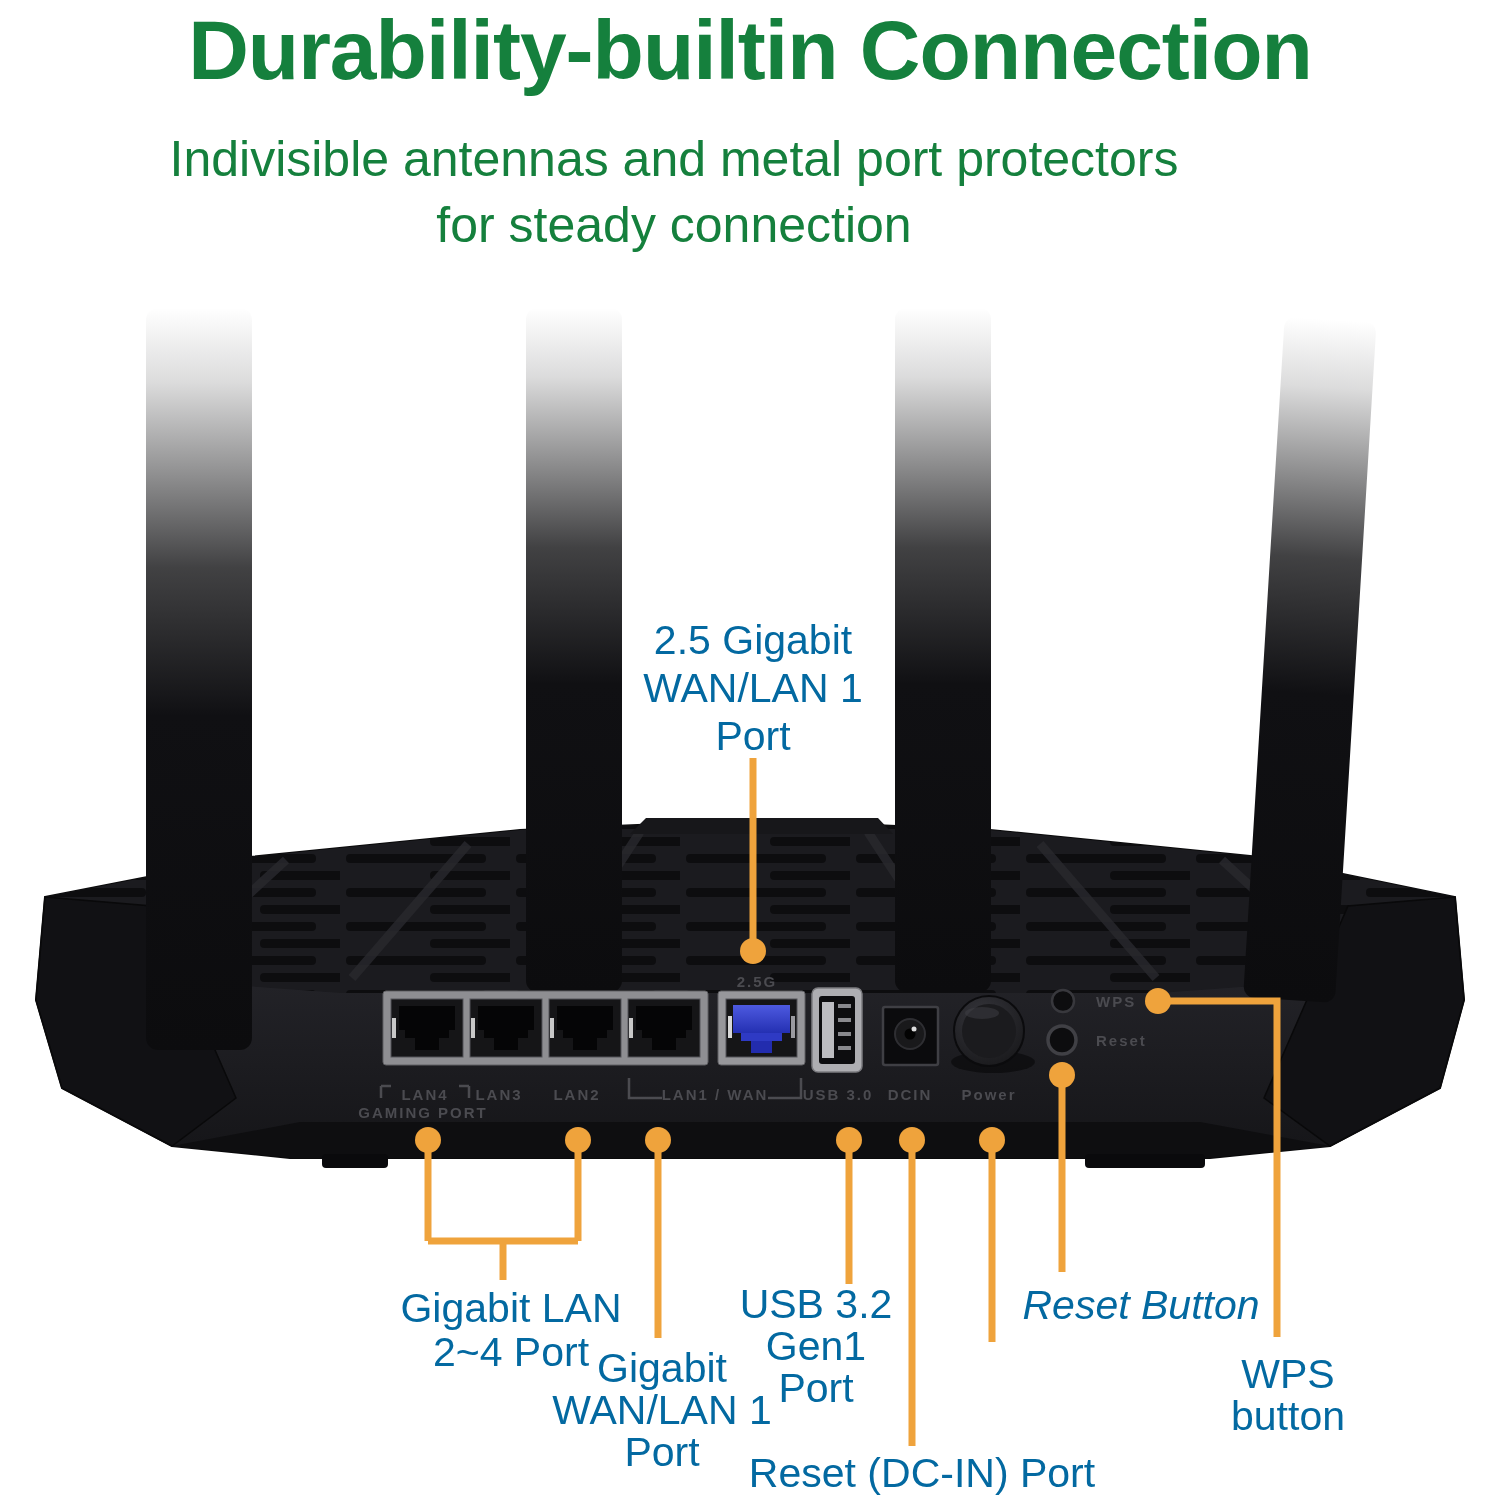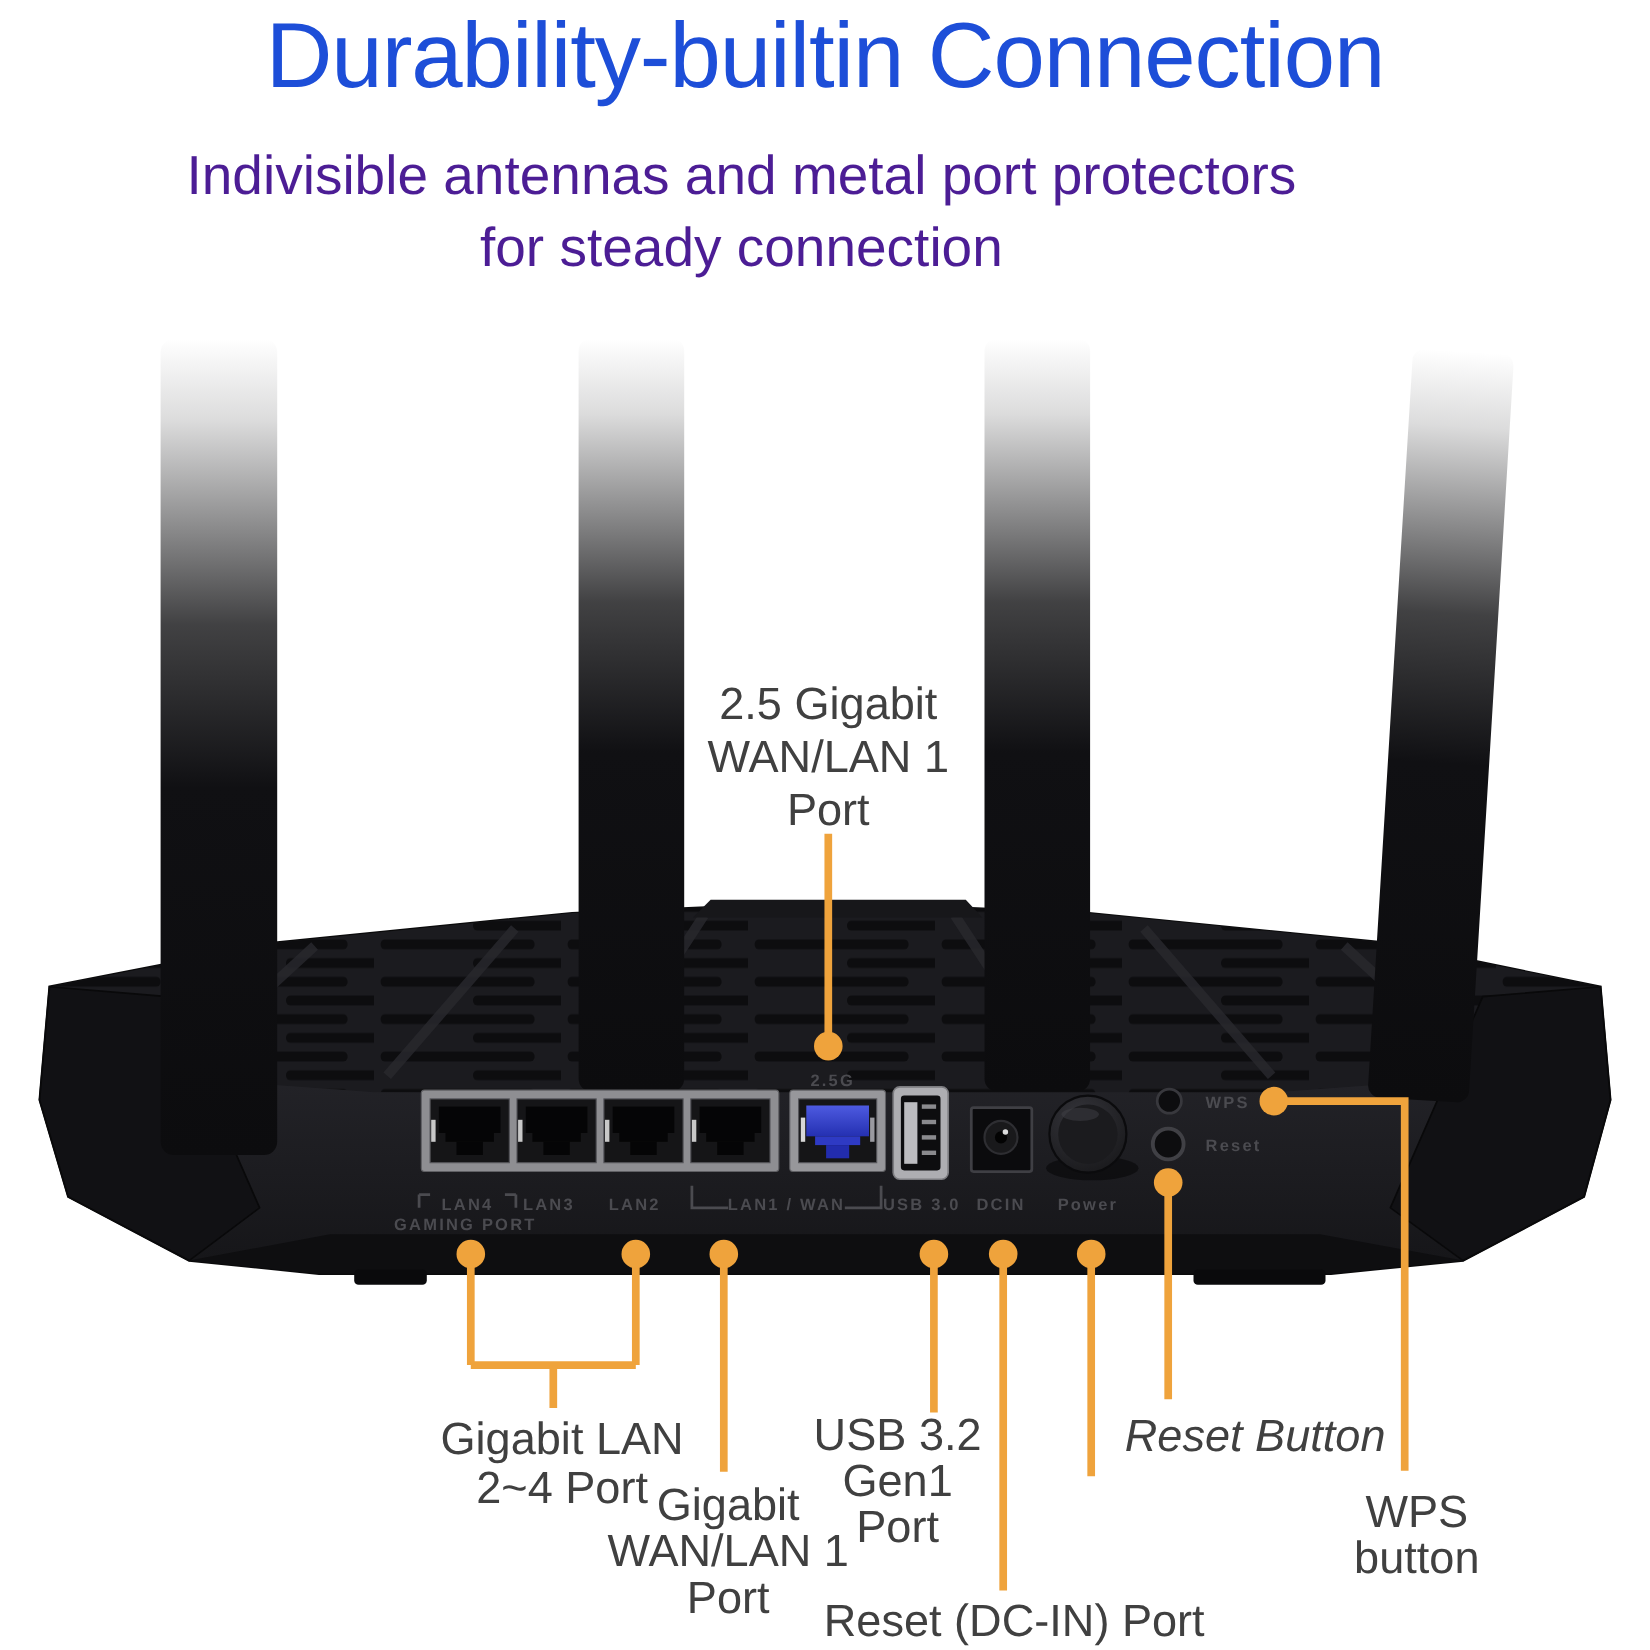--- a/index.html
+++ b/index.html
@@ -2,35 +2,35 @@
 <html><head>
 <meta charset="utf-8">
 <style>
   html,body{margin:0;padding:0;background:#ffffff;}
   .stage{
     position:relative;width:1500px;height:1500px;background:#ffffff;overflow:hidden;
     font-family:"Liberation Sans",sans-serif;color:#161616;
   }
   .page-title{
     position:absolute;left:0;top:2px;width:1500px;text-align:center;
-    font-size:84px;font-weight:400;letter-spacing:-1px;margin:0;color:#1d4ed8;
+    font-size:84px;font-weight:700;letter-spacing:-1px;margin:0;color:#15803d;
   }
   .page-subtitle{
     position:absolute;left:0;top:126px;width:1348px;text-align:center;
-    font-size:50px;font-weight:400;line-height:66px;color:#4c1d95;
+    font-size:50px;font-weight:400;line-height:66px;color:#15803d;
   }
   .device-svg{position:absolute;left:0;top:0;}
   .plabel{
     font-family:"Liberation Sans",sans-serif;font-size:15px;font-weight:700;
     letter-spacing:2px;fill:#4b4b50;text-anchor:middle;
   }
   .plabel-left{text-anchor:start;}
   .callout-label{
     position:absolute;transform:translateX(-50%);text-align:center;
-    white-space:pre-line;font-size:41px;line-height:42px;color:#404040;
+    white-space:pre-line;font-size:41px;line-height:42px;color:#0369a1;
   }
   .co-top{line-height:48px;}
   .co-wide{white-space:nowrap;}
 </style>
 </head>
 <body>
 
 <div class="stage">
 
   <h1 class="page-title">Durability-builtin Connection</h1>

